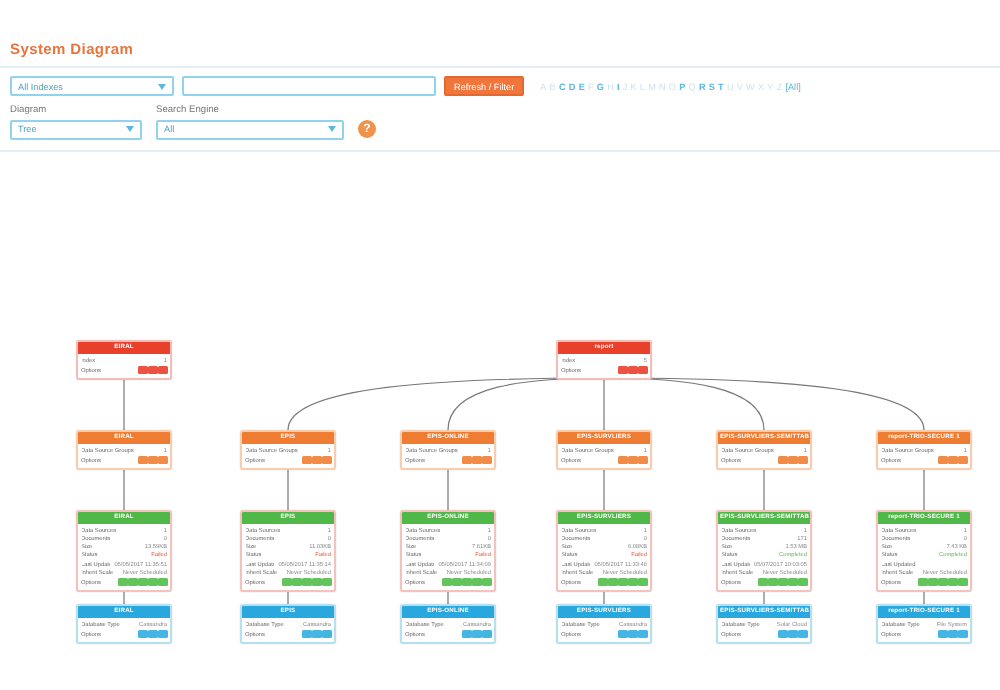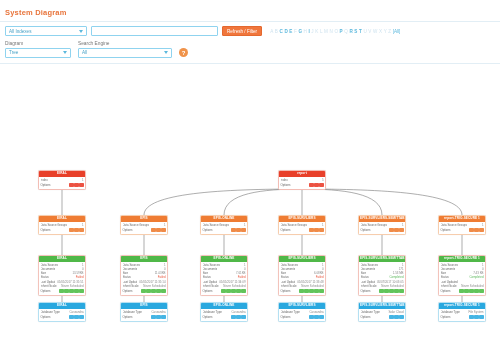--- a/index.html
+++ b/index.html
@@ -8,21 +8,21 @@
     width:500px; height:345px; overflow:hidden;
     background:#ffffff;
     font-family:"Liberation Sans", sans-serif;
     font-size:5px; color:#444;
     position:relative;
   }
 
   
   .page-title {
     font-size:7.5px; font-weight:bold; color:#e8743b;
-    padding:8px 0 0 5px; letter-spacing:.2px;
+    padding:20px 0 0 5px; letter-spacing:.2px;
   }
   .hdr-rule { height:1px; background:#e2eef5; margin:4px 0 0 0; }
 
   .filter-row {
     display:flex; align-items:center; gap:4px;
     padding:4px 5px 0 5px;
   }
   .sel {
     height:10px; border:1px solid #8fd3ef; background:#fff;
     color:#4aa3c7; font-size:4.6px; border-radius:1px;

